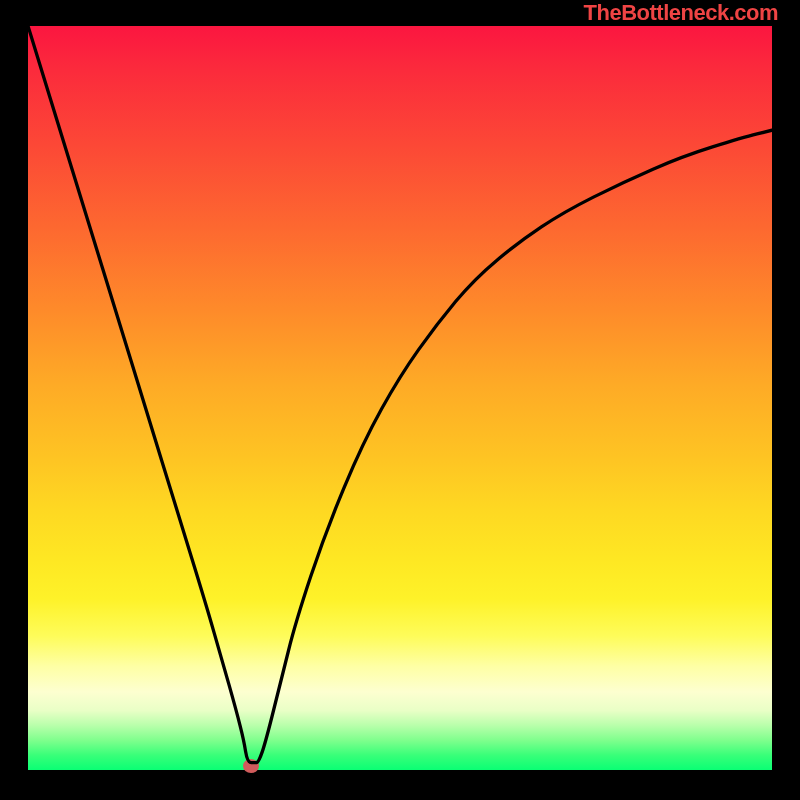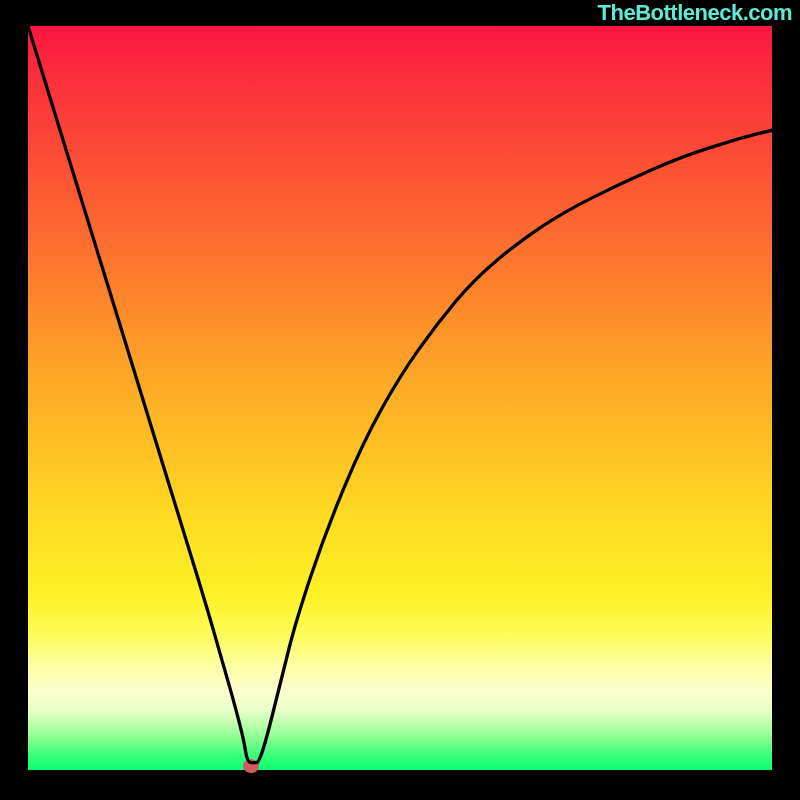--- a/index.html
+++ b/index.html
@@ -13,24 +13,24 @@
   }
   .wrap {
     position: relative;
     width: 800px;
     height: 800px;
     background: #000;
   }
   .watermark {
     position: absolute;
     top: 0;
-    right: 8px;
+    right: 22px;
     font-size: 22px;
     font-weight: 600;
-    color: #5eead4;
+    color: #ef4444;
     letter-spacing: -0.5px;
     z-index: 5;
     user-select: none;
   }
   
   .plot-area {
     position: absolute;
     left: 28px;
     top: 26px;
     width: 744px;   

